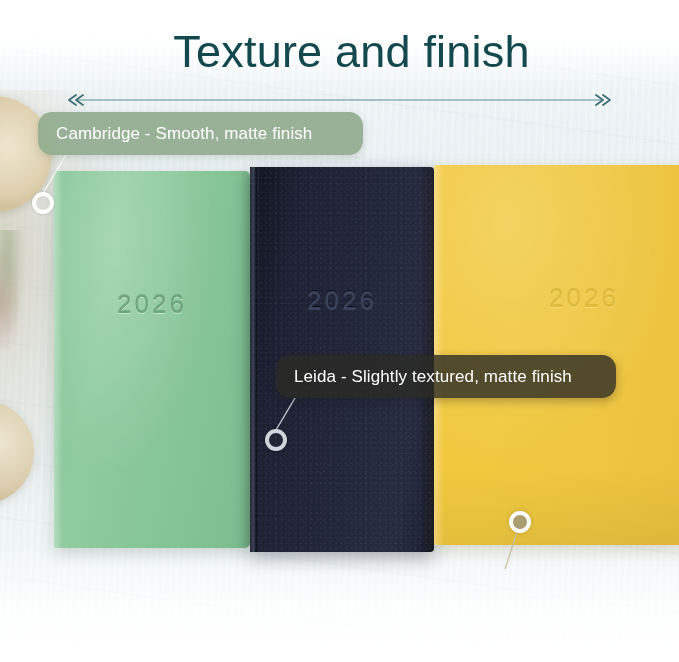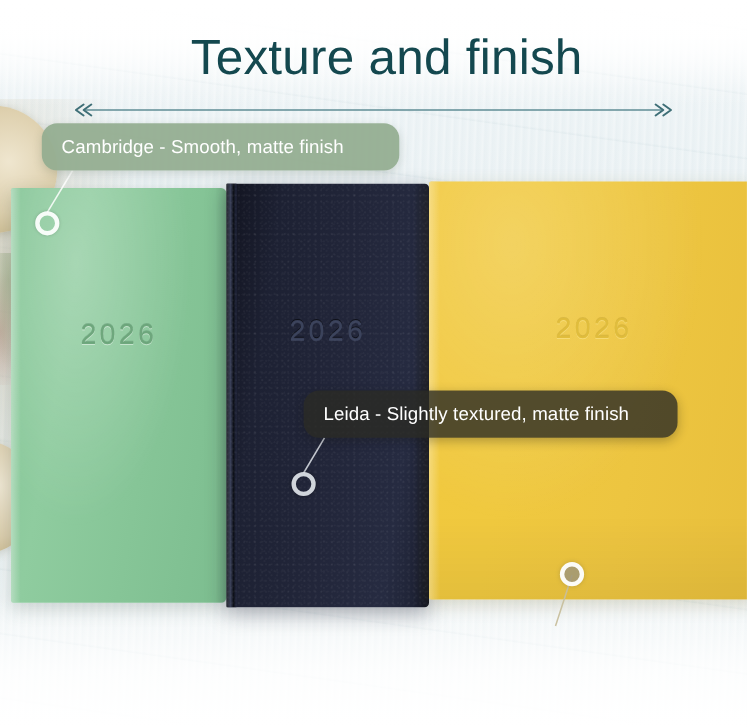--- a/index.html
+++ b/index.html
@@ -113,20 +113,21 @@
     left: 63px;
     top: 93px;
     width: 553px;
     height: 14px;
   }
 
   
   .book {
     position: absolute;
     border-radius: 2px 5px 5px 2px;
+    margin-left: 44px;
   }
   .book .emboss {
     position: absolute;
     left: 50%;
     transform: translateX(-50%);
     top: 118px;
     font-size: 26px;
     letter-spacing: 3px;
     font-weight: 400;
     user-select: none;

